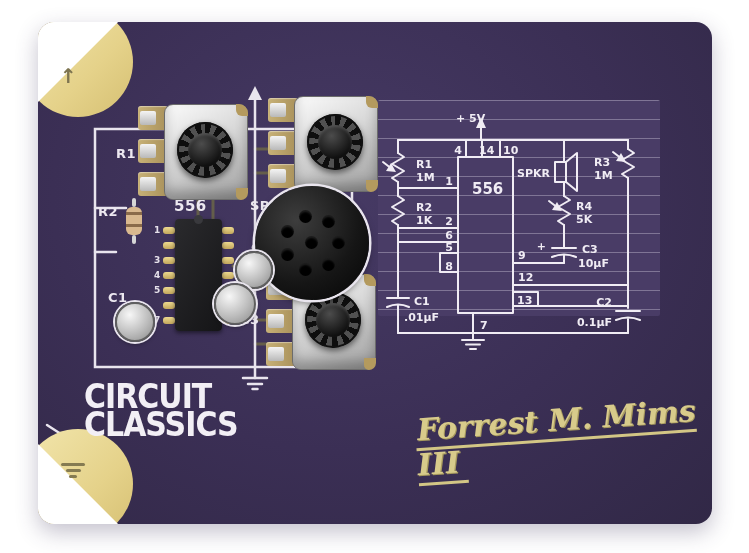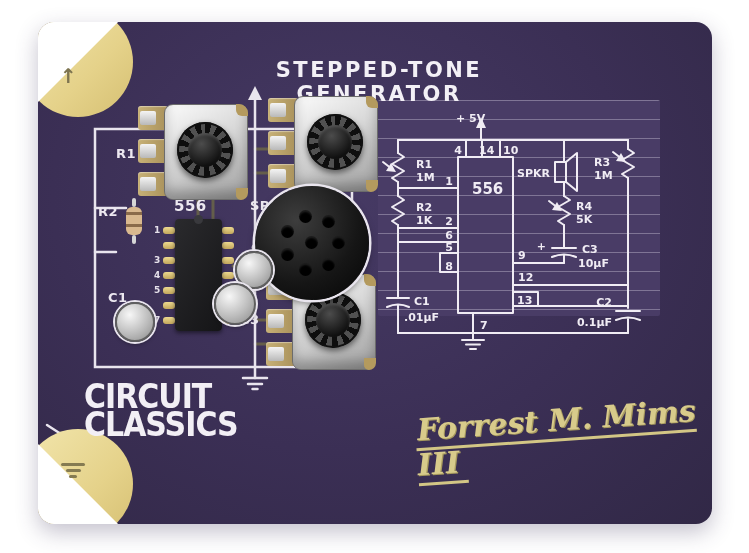--- a/index.html
+++ b/index.html
@@ -117,21 +117,20 @@
     <div class="corner-cut" style="left:-88px;top:-88px;"></div>
     <div class="corner-glyph" style="left:22px;top:42px;font-size:20px;">↑</div>
     <div class="gold-corner" style="left:-15px;top:407px;"></div>
     <div class="corner-cut" style="left:-88px;top:440px;"></div>
     <div class="corner-glyph gnd-lines" style="left:20px;top:438px;width:30px;">
       <div style="width:24px;"></div>
         <div style="width:15px;"></div>
         <div style="width:8px;"></div>
     </div>
 
-    <div id="title">STEPPED-TONE GENERATOR</div>
     <div id="brand">
       <div>CIRCUIT</div>
       <div>CLASSICS</div>
     </div>
     <div id="signature">
       <span>Forrest M. Mims III</span>
     </div>
 
     <div class="lbl" style="left:78px;top:124px;">R1</div>
     <div class="lbl" style="left:60px;top:182px;">R2</div>

